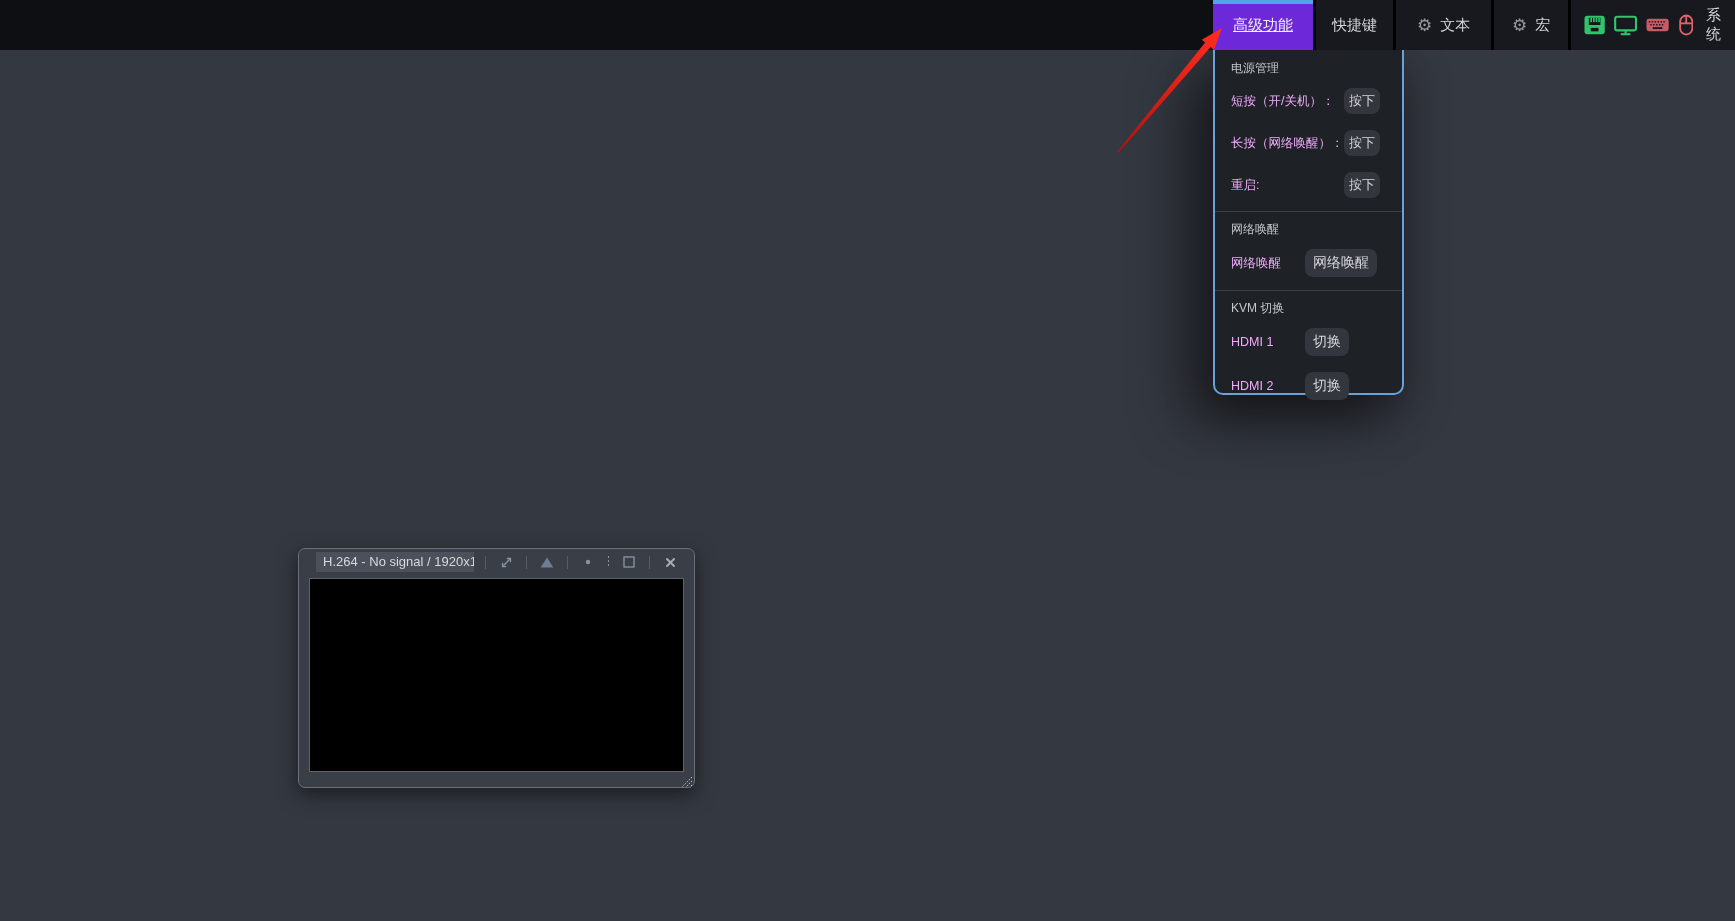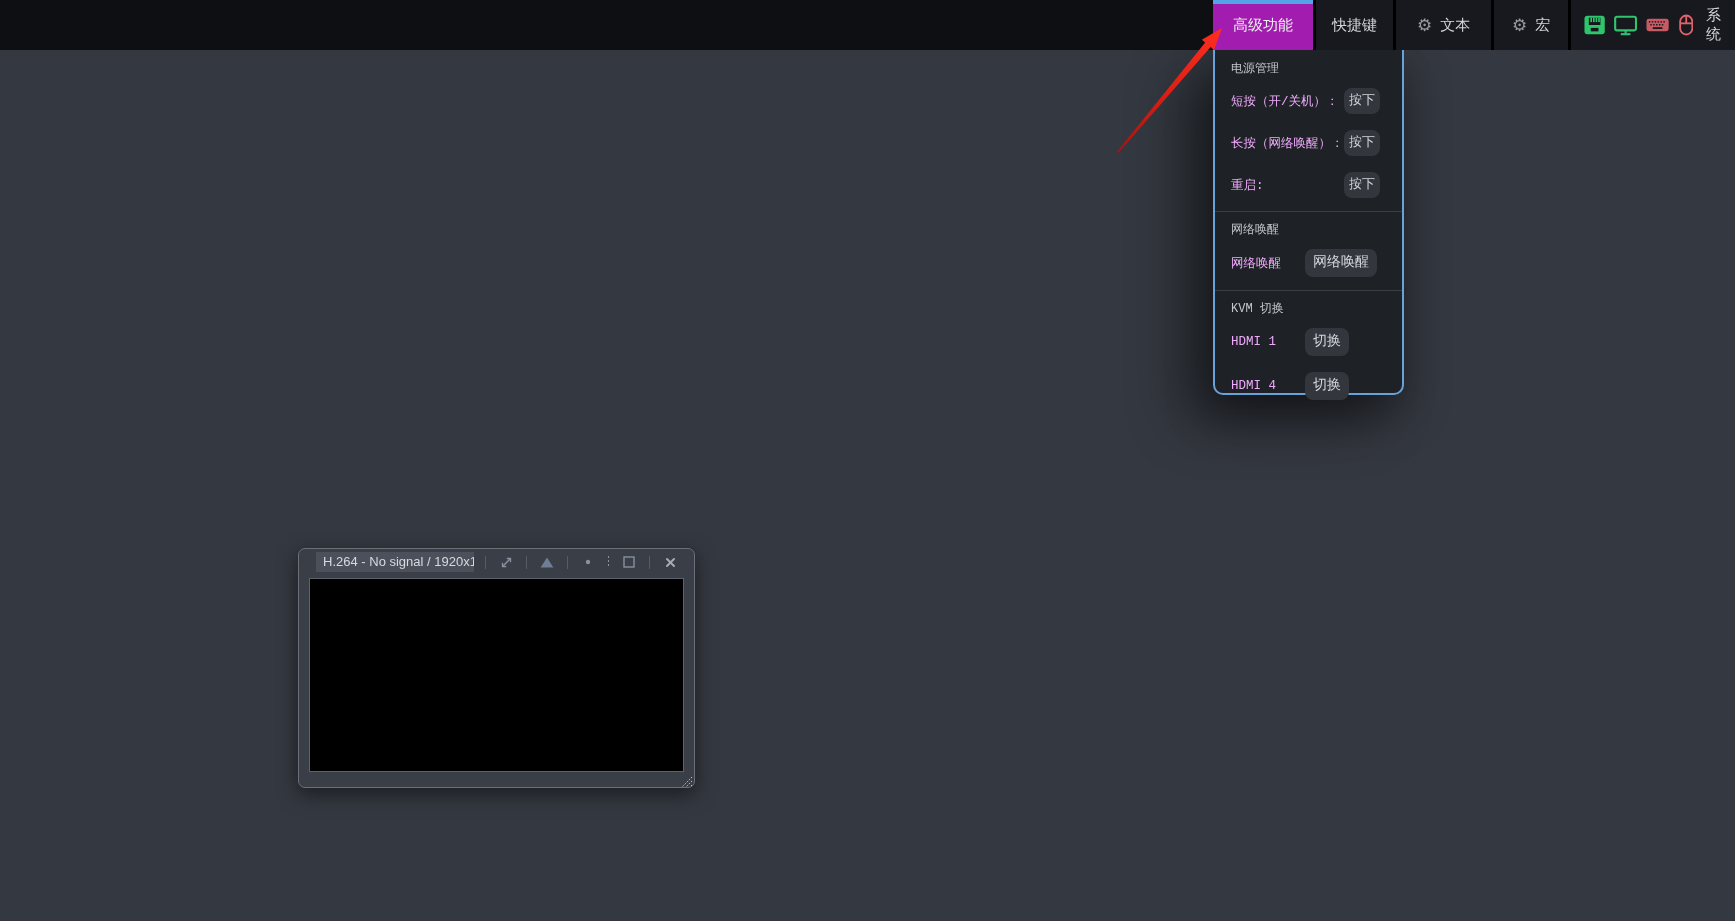--- a/index.html
+++ b/index.html
@@ -10,33 +10,33 @@
   
   .topbar { position:absolute; top:0; left:0; width:1735px; height:50px; background:#0e0f13; z-index:10; }
   .menu { position:absolute; right:0; top:0; height:50px; display:flex; align-items:stretch; }
   .cell { background:#17191e; display:flex; align-items:center; justify-content:center; gap:8px;
           color:#d3d5d8; font-size:15px; position:relative; cursor:pointer; }
   .cell.c-advanced { width:100px; }
   .cell.c-hotkeys  { width:77px; }
   .cell.c-text     { width:95px; }
   .cell.c-macro    { width:74px; }
   .cell.icons-cell { width:164px; justify-content:center; padding-left:13px; gap:9px; cursor:default; }
-  .cell.active { background:#a21caf; color:#eef0f2; }
+  .cell.active { background:#6d28d9; color:#eef0f2;text-decoration:underline; }
   .cell.active::before { content:""; position:absolute; top:0; left:0; right:0; height:4px; background:#54a3e6; }
   .msep { width:3px; background:#000; }
   .gear { font-size:17px; color:#95989e; line-height:1; }
   .sys-label { color:#d3d5d8; font-size:15px; margin-left:4px; cursor:pointer; }
   .sicon { display:block; }
 
   
   .dropdown { position:absolute; left:1213px; top:50px; width:191px; height:345px;
               background:#1e2126; border:2px solid #67a3da; border-top:none;
               border-radius:0 0 10px 10px; z-index:9;
               box-shadow:-30px 25px 55px rgba(0,0,0,0.42), 0 18px 45px rgba(0,0,0,0.38);
-              padding-top:1px;font-family:Liberation Mono, monospace; }
+              padding-top:1px; }
   .sec-title { padding:9px 16px 3px; font-size:12px; color:#c4c7cc; }
   .drow { display:flex; align-items:center; padding-left:16px; }
   .drow.spread { height:42px; justify-content:space-between; padding-right:22px; }
   .drow.inline { height:44px; }
   .rlabel { font-size:12.5px; color:#f0abfc; white-space:nowrap; }
   .drow.inline .rlabel { min-width:62px; margin-right:12px; }
   .btn { background:#33363d; border:none; border-radius:8px; color:#d4d6da;
          font-size:13px; padding:5px 5px; cursor:pointer; font-family:inherit; line-height:1.25; }
   .btn.btn-lg { font-size:14px; padding:5px 8px; }
   .divider { height:1px; background:#3a3e45; margin-top:5px; }
@@ -148,21 +148,21 @@
         <span class="rlabel">网络唤醒</span>
         <button class="btn btn-lg">网络唤醒</button>
       </div>
       <div class="divider"></div>
       <div class="sec-title">KVM 切换</div>
       <div class="drow inline">
         <span class="rlabel">HDMI 1</span>
         <button class="btn btn-lg">切换</button>
       </div>
       <div class="drow inline">
-        <span class="rlabel">HDMI 4</span>
+        <span class="rlabel">HDMI 2</span>
         <button class="btn btn-lg">切换</button>
       </div>
     </div>
 
   <div class="vwindow">
     <div class="titlebar">
       <div class="title-label">H.264 - No signal / 1920x1</div>
       <div class="tb-icons" id="tbicons">
           <span class="tsep"></span>
           <span class="tbtn">

